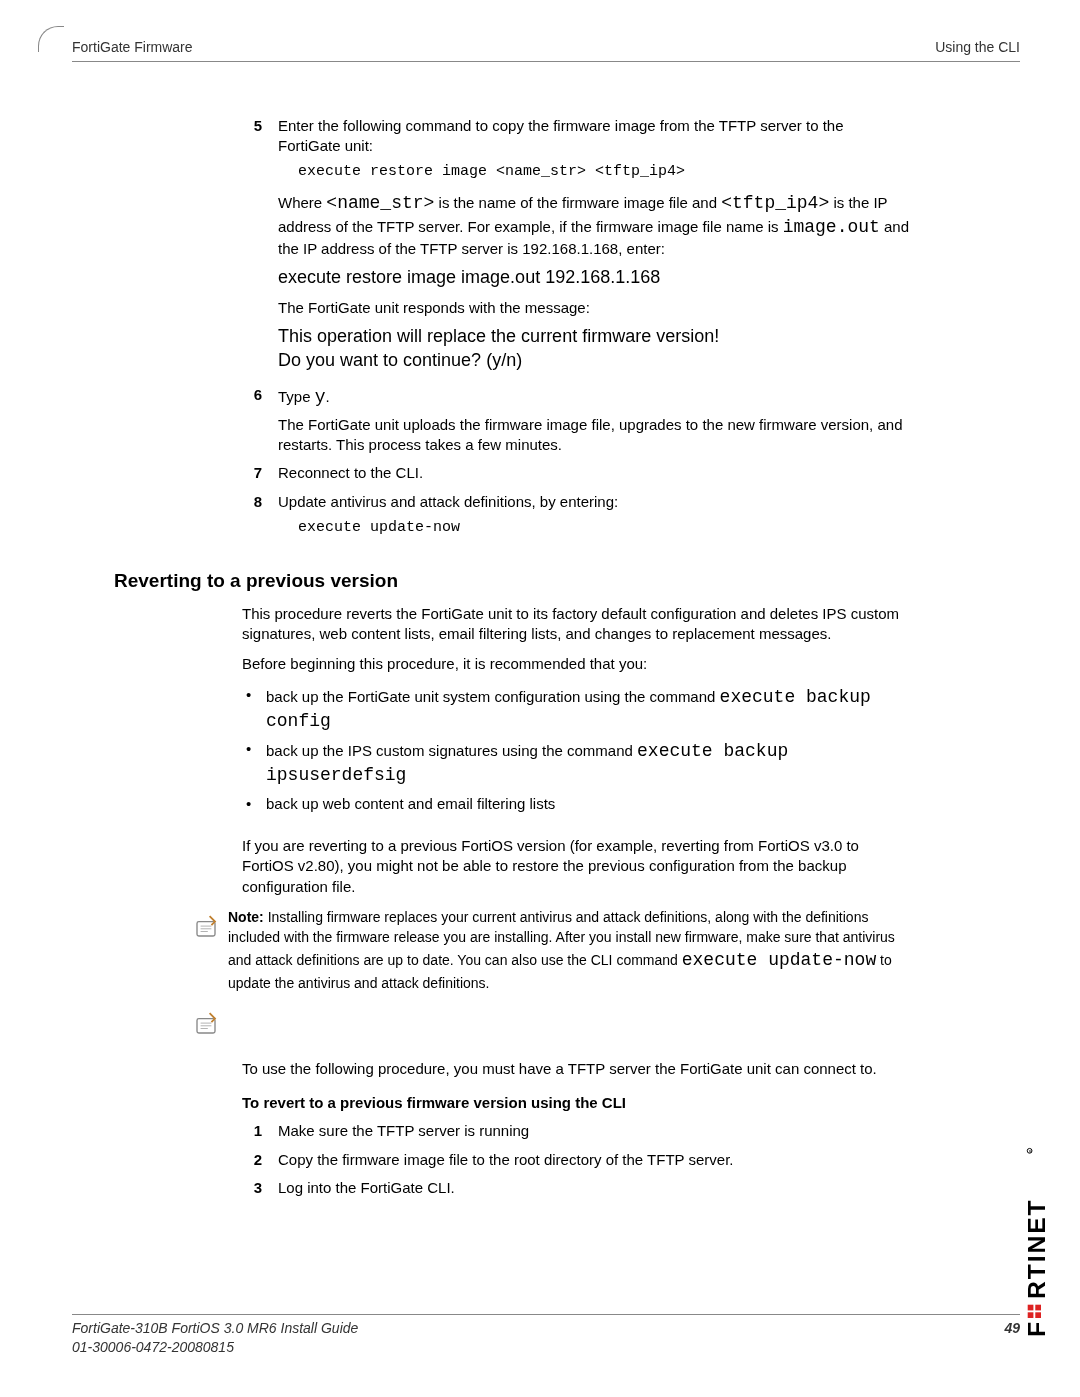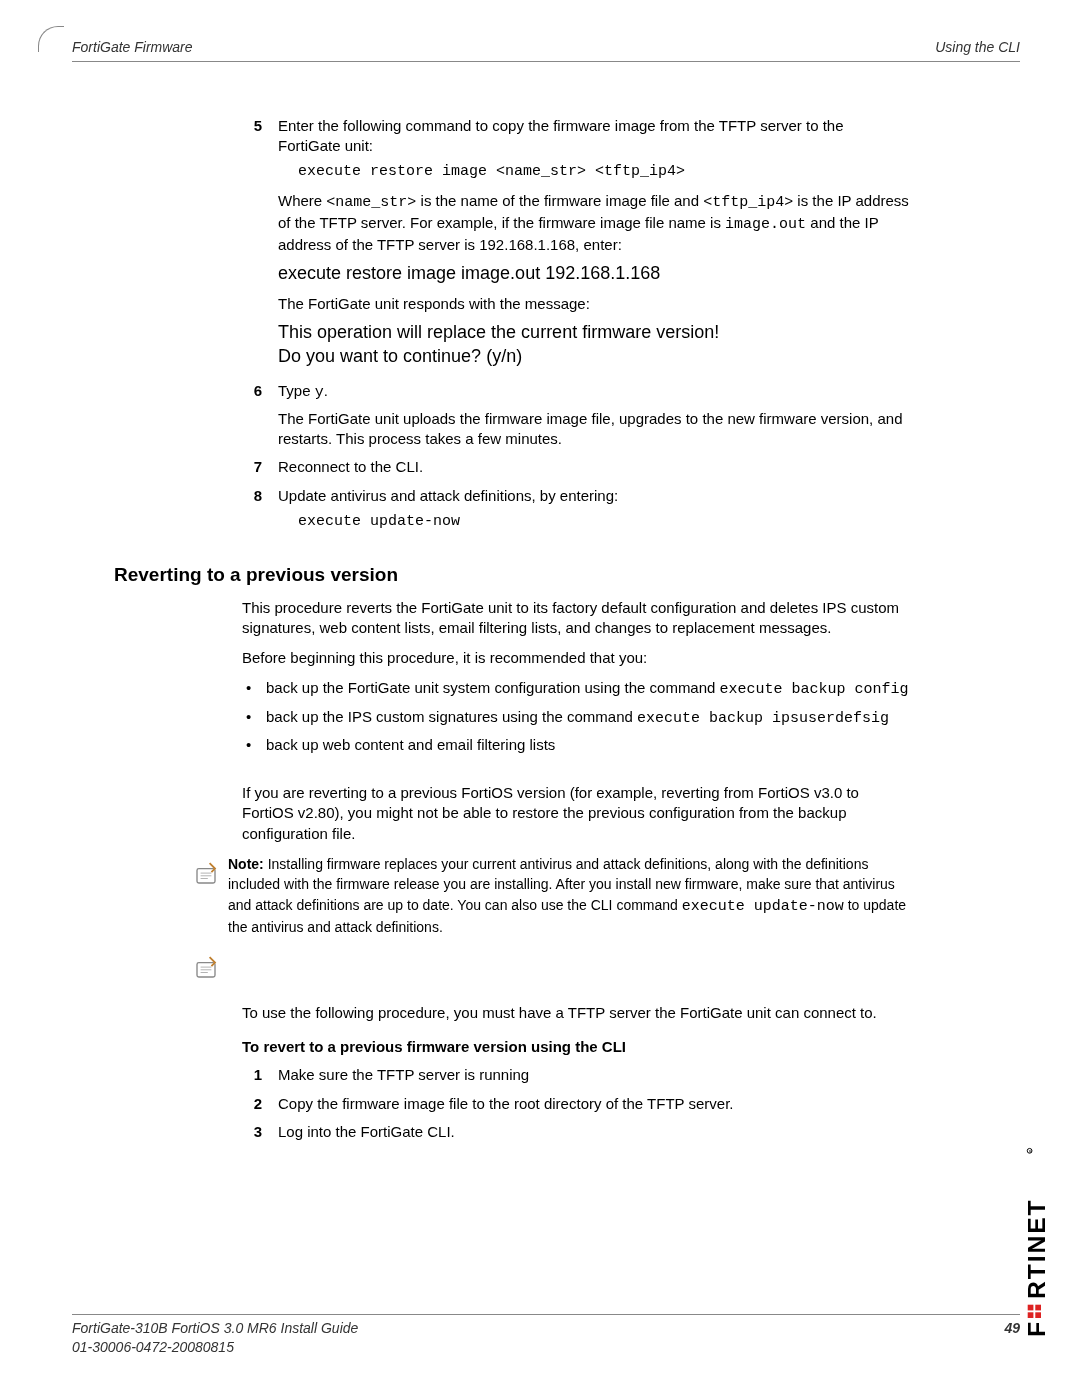--- a/index.html
+++ b/index.html
@@ -14,21 +14,20 @@
       line-height: 1.35;
     }
     .page {
       padding: 38px 60px 40px 72px;
       height: 100%;
       position: relative;
     }
     .header {
       display: flex;
       justify-content: space-between;
-      font-style: italic;
       font-size: 14px;
       color: #333;
       margin-bottom: 4px;
     }
     .header-rule {
       border: none;
       border-top: 1px solid #888;
       margin-bottom: 54px;
     }
     .corner-tl {
@@ -51,21 +50,21 @@
     }
     .step-num {
       min-width: 36px;
       text-align: right;
       padding-right: 16px;
       font-weight: bold;
       flex-shrink: 0;
     }
     .step-body { flex: 1; }
     .step-body p { margin-bottom: 4px; }
-    .mono { font-family: "Courier New", Courier, monospace; font-size: 15px; }
+    .mono { font-family: "Courier New", Courier, monospace; font-size: 18px; }
     .code-block {
       font-family: "Courier New", Courier, monospace;
       font-size: 15px;
       margin: 6px 0 8px 20px;
       white-space: pre-wrap;
       line-height: 1.35;
     }
     .code-block-noindent {
       font-family: Liberation Sans, sans-serif;
       font-size: 18px;
@@ -207,21 +206,21 @@
         <div class="bullet-mark">•</div>
         <div class="bullet-body">
           <span>back up the IPS custom signatures using the command </span><span class="mono">execute backup ipsuserdefsig</span>
         </div>
       </div>
       <div class="bullet">
         <div class="bullet-mark">•</div>
         <div class="bullet-body">back up web content and email filtering lists</div>
       </div>
 
-      <p class="para" style="margin-top:28px;">If you are reverting to a previous FortiOS version (for example, reverting from FortiOS v3.0 to FortiOS v2.80), you might not be able to restore the previous configuration from the backup configuration file.</p>
+      <p class="para" style="margin-top:22px;">If you are reverting to a previous FortiOS version (for example, reverting from FortiOS v3.0 to FortiOS v2.80), you might not be able to restore the previous configuration from the backup configuration file.</p>
 
       <div class="note-row">
         <div class="note-icon">
           <svg viewBox="0 0 40 40">
             <rect x="10" y="14" width="20" height="16" rx="2" fill="none" stroke="#888" stroke-width="1.5"></rect>
             <line x1="14" y1="19" x2="26" y2="19" stroke="#aaa" stroke-width="1"></line>
             <line x1="14" y1="22" x2="26" y2="22" stroke="#aaa" stroke-width="1"></line>
             <line x1="14" y1="25" x2="22" y2="25" stroke="#aaa" stroke-width="1"></line>
             <path d="M 24 8 L 30 14 L 26 18" fill="none" stroke="#c08030" stroke-width="2"></path>
           </svg>

